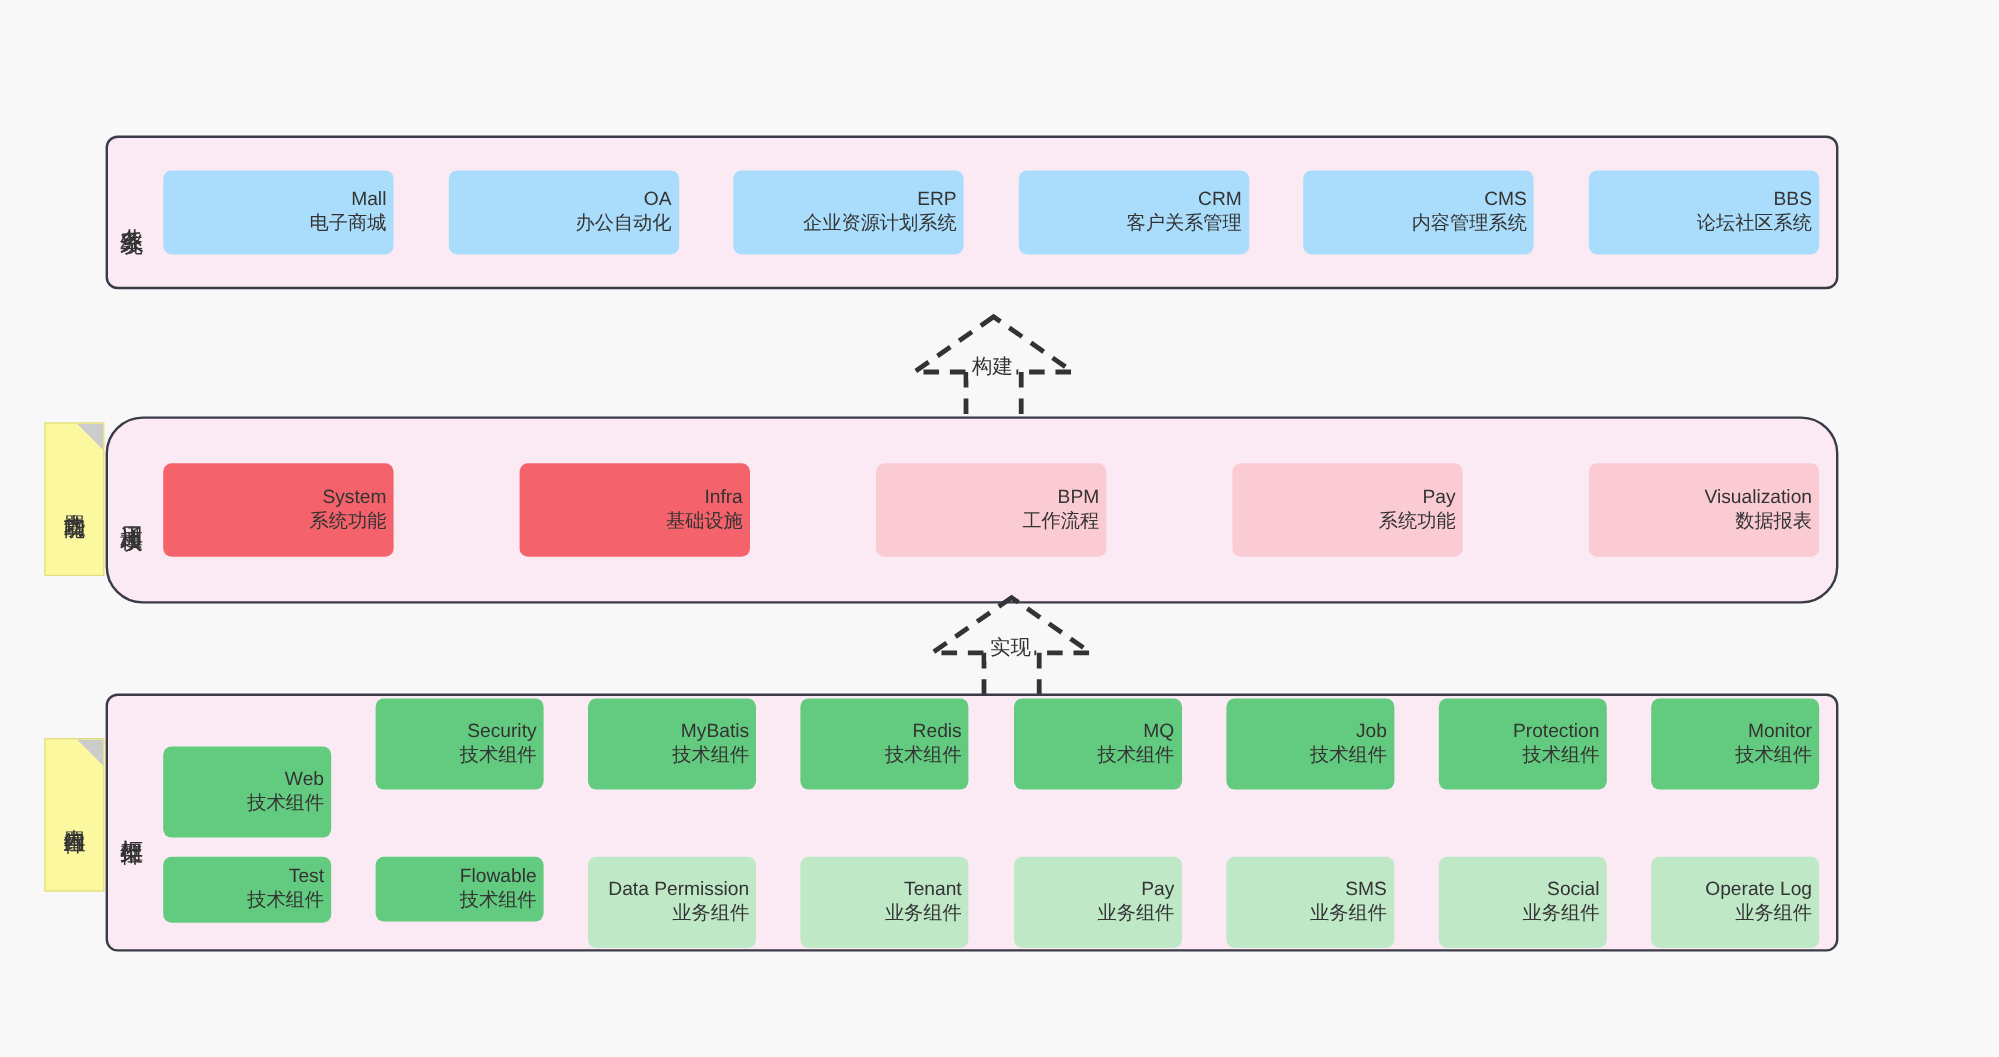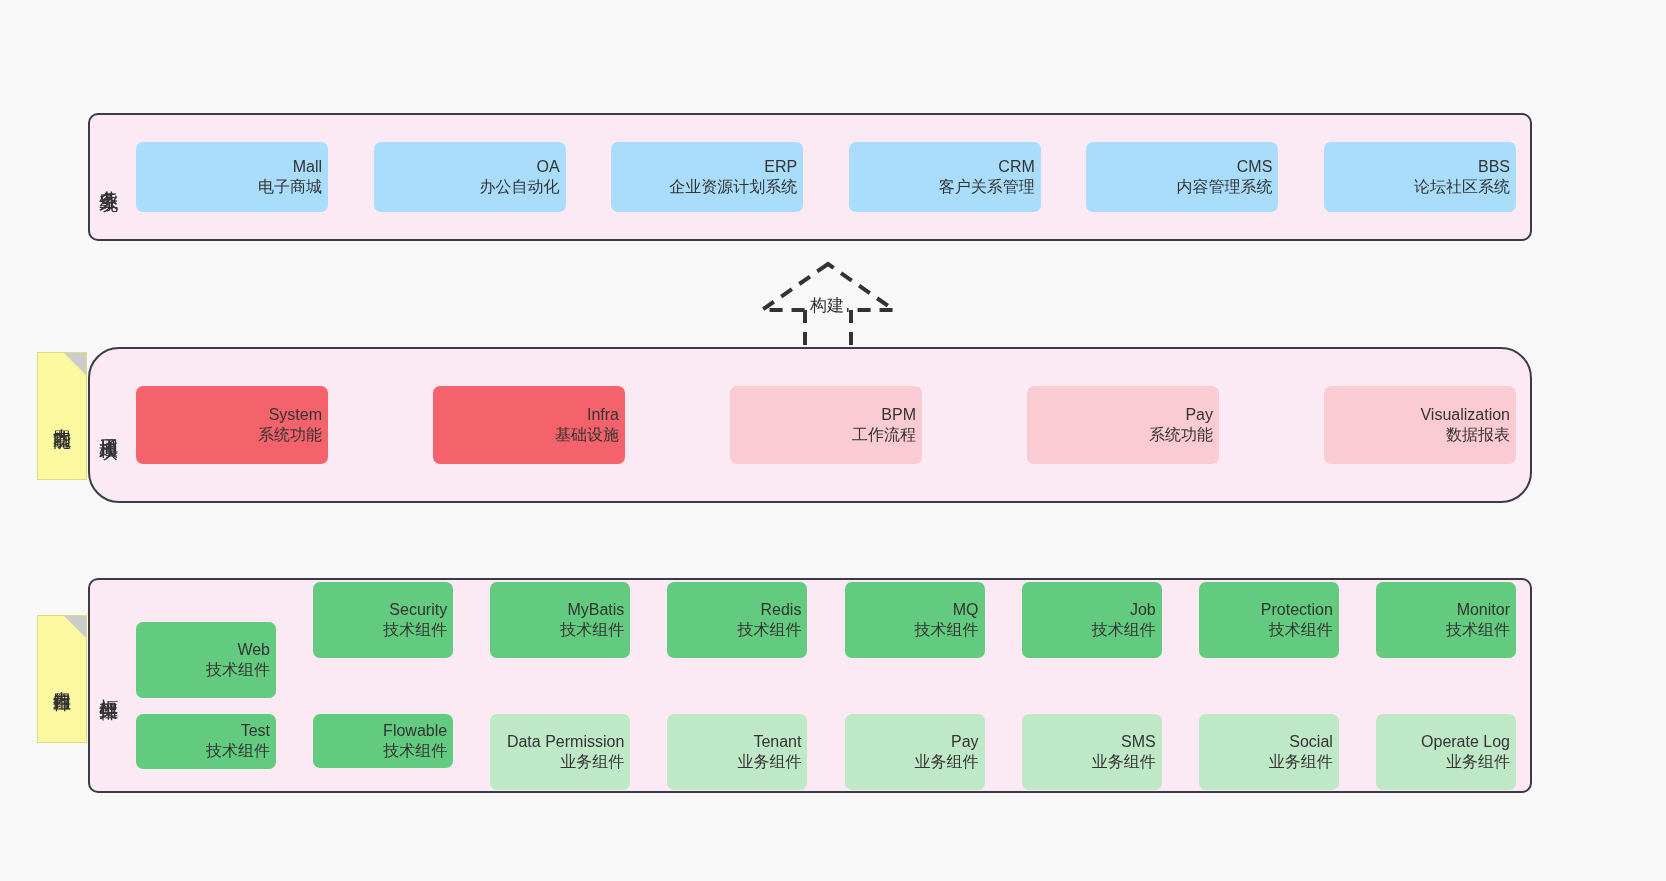--- a/index.html
+++ b/index.html
@@ -199,20 +199,27 @@
           <span class="cn">系统功能</span>
         </div>
         <div class="card c-pink" style="width:192px;height:78px;">
           <span class="en">Visualization</span>
           <span class="cn">数据报表</span>
         </div>
       </div>
     </div>
   </div>
 
+  <div class="connector" style="left:765px; top:492px; width:160px; height:92px;">
+    <svg width="160" height="92" viewBox="0 0 160 92">
+      <path d="M 78 6 L 12 52 L 144 52 Z" fill="none" stroke="#333333" stroke-width="4" stroke-dasharray="13 9" stroke-linecap="butt" stroke-linejoin="miter"></path>
+      <path d="M 55 52 L 55 92 M 101 52 L 101 92" fill="none" stroke="#333333" stroke-width="4" stroke-dasharray="13 9"></path>
+    </svg>
+    <div class="connector-label" style="left:57px; top:36px;">实现</div>
+  </div>
 
   <div class="note" style="left:37px; top:615px; width:50px; height:128px;">
     <span class="fold"></span>
     <span>内置组件</span>
   </div>
 
   <div class="layer" id="layer-framework" style="left:88px; top:578px; width:1444px; height:215px;">
     <div class="layer-title">框架组件</div>
     <div class="layer-body">
 

